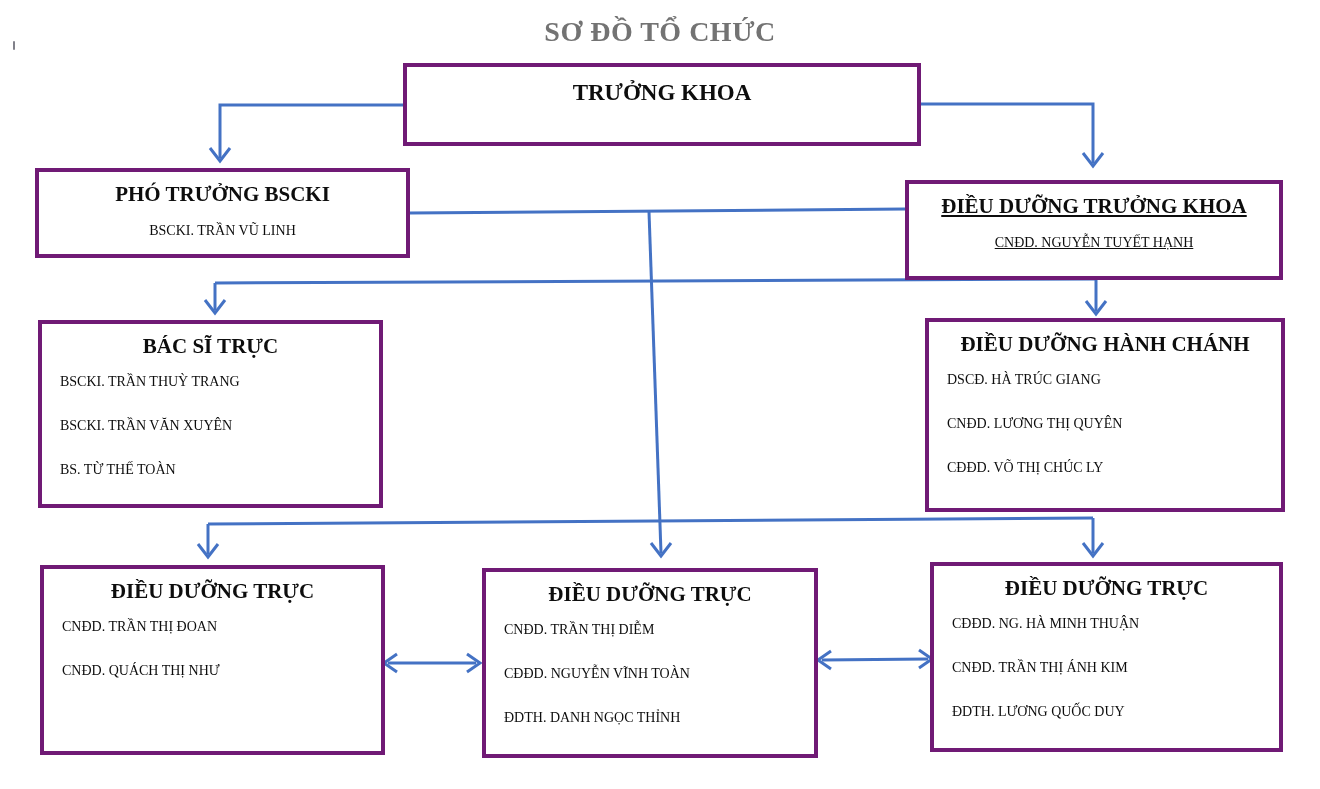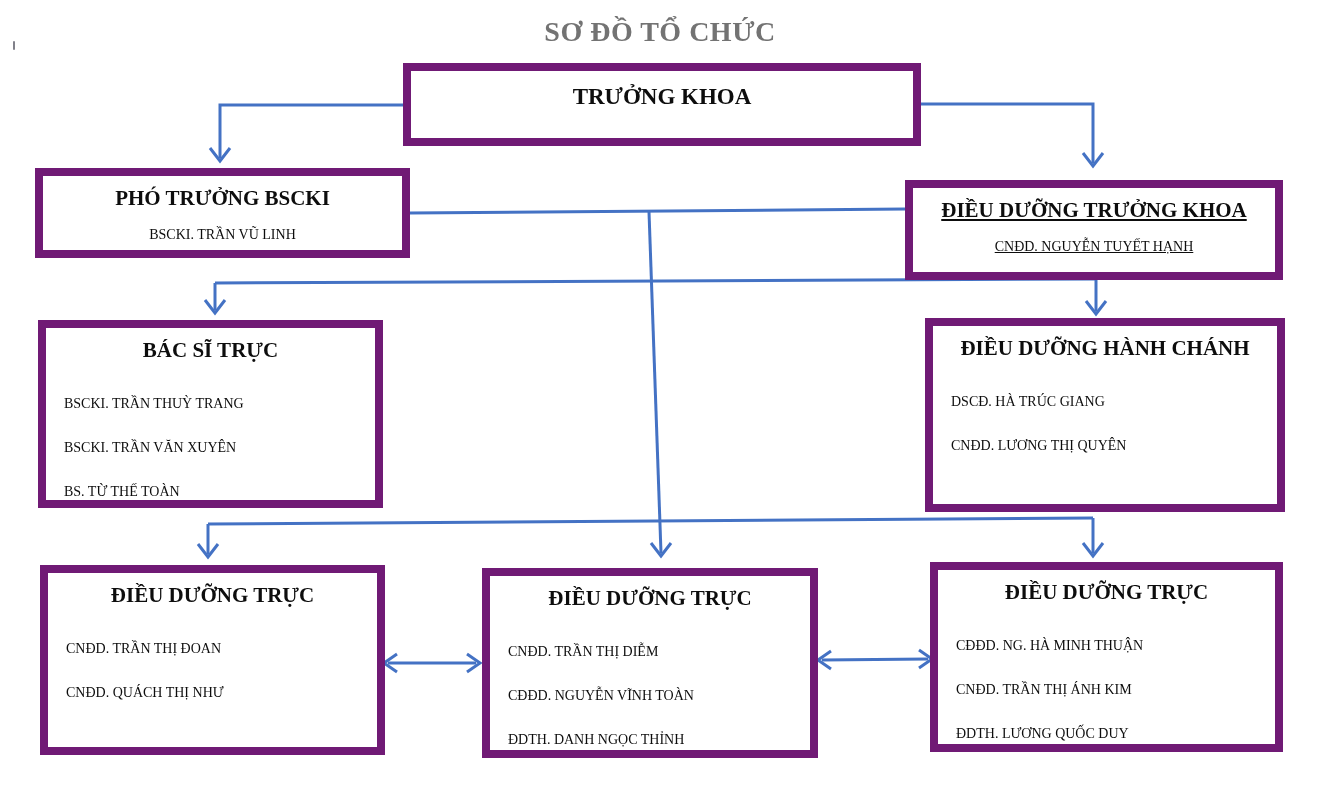--- a/index.html
+++ b/index.html
@@ -6,35 +6,35 @@
   body{
     width:1320px;height:789px;position:relative;background:#ffffff;
     font-family:"Liberation Serif","DejaVu Serif",serif;color:#0d0d0d;
     overflow:hidden;
   }
   .chart-title{
     position:absolute;left:0;top:16px;width:1320px;text-align:center;
     font-size:28px;font-weight:700;color:#737373;letter-spacing:.5px;
   }
   .org-box{
-    position:absolute;background:#ffffff;border:8px solid #701a75;
+    position:absolute;background:#ffffff;border:4px solid #701a75;
     box-sizing:border-box;
   }
   .box-header{
     text-align:center;font-weight:700;font-size:21px;line-height:28px;
     padding-top:8px;white-space:nowrap;
   }
   .top-header{font-size:23px;line-height:30px;padding-top:11px;}
   .member-line{
     font-size:14px;line-height:44px;padding-left:18px;white-space:nowrap;
   }
   .member-centered{
     text-align:center;padding-left:0;line-height:38px;margin-top:4px;
   }
-  .members{margin-top:18px;}
+  .members{margin-top:0;}
   .connector-svg{position:absolute;left:0;top:0;pointer-events:none;}
   .connector-svg polyline{
     fill:none;stroke:#4472C4;stroke-width:3;stroke-linejoin:miter;
   }
   .stray-mark{
     position:absolute;left:13px;top:41px;width:2px;height:9px;
     background:#6b6b75;opacity:.85;border-radius:1px;
   }
 </style>
 </head>
@@ -99,20 +99,21 @@
     <div class="member-line">BSCKI. TRẦN VĂN XUYÊN</div>
     <div class="member-line">BS. TỪ THẾ TOÀN</div>
   </div>
 </div>
 
 <div class="org-box" style="left:925px;top:318px;width:360px;height:194px;">
   <div class="box-header">ĐIỀU DƯỠNG HÀNH CHÁNH</div>
   <div class="members">
     <div class="member-line">DSCĐ. HÀ TRÚC GIANG</div>
     <div class="member-line">CNĐD. LƯƠNG THỊ QUYÊN</div>
+    <div class="member-line">CĐĐD. VÕ THỊ CHÚC LY</div>
   </div>
 </div>
 
 <div class="org-box" style="left:40px;top:565px;width:345px;height:190px;">
   <div class="box-header">ĐIỀU DƯỠNG TRỰC</div>
   <div class="members">
     <div class="member-line">CNĐD. TRẦN THỊ ĐOAN</div>
     <div class="member-line">CNĐD. QUÁCH THỊ NHƯ</div>
   </div>
 </div>

